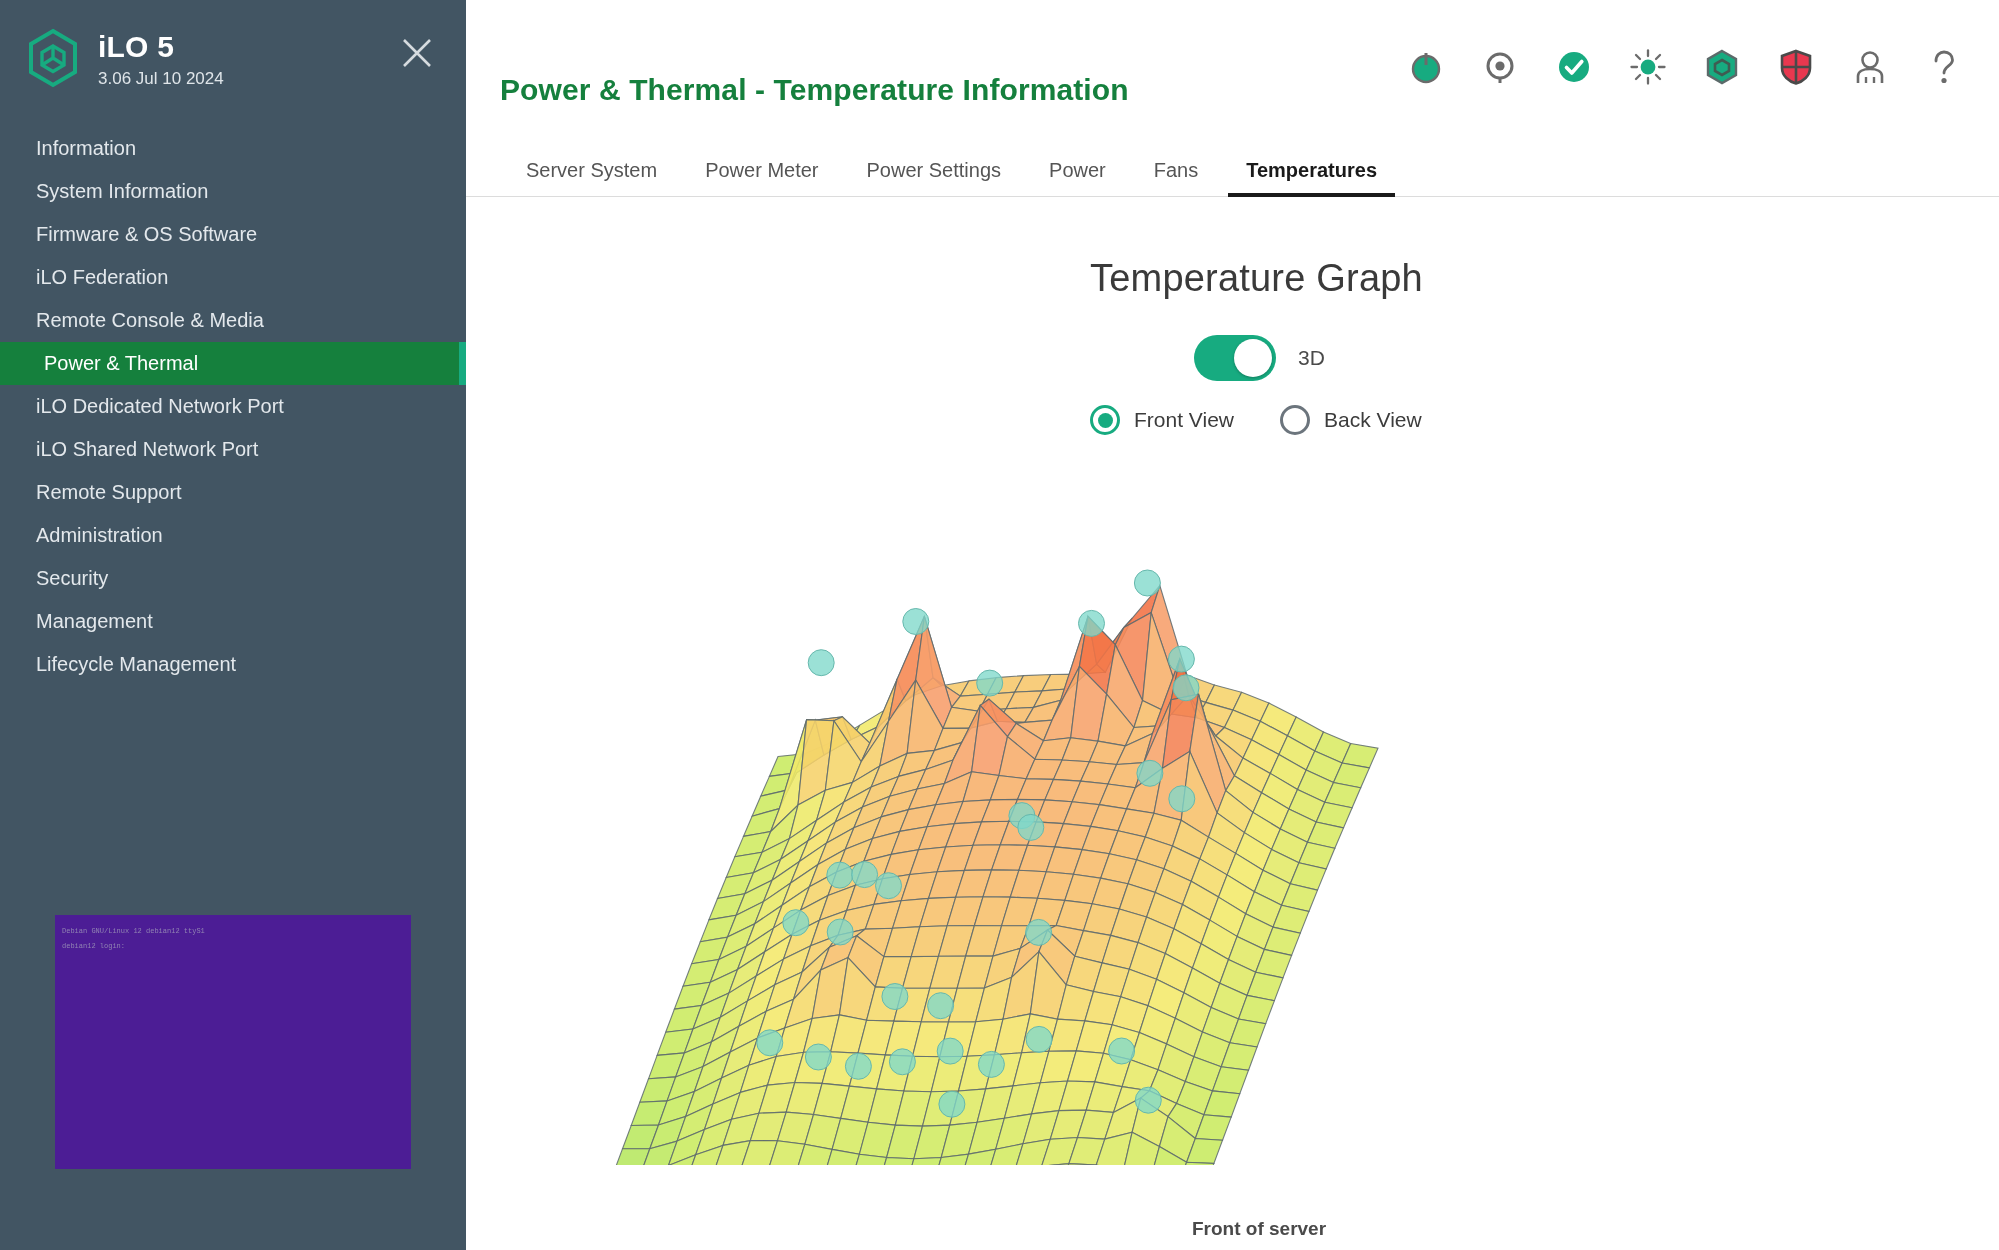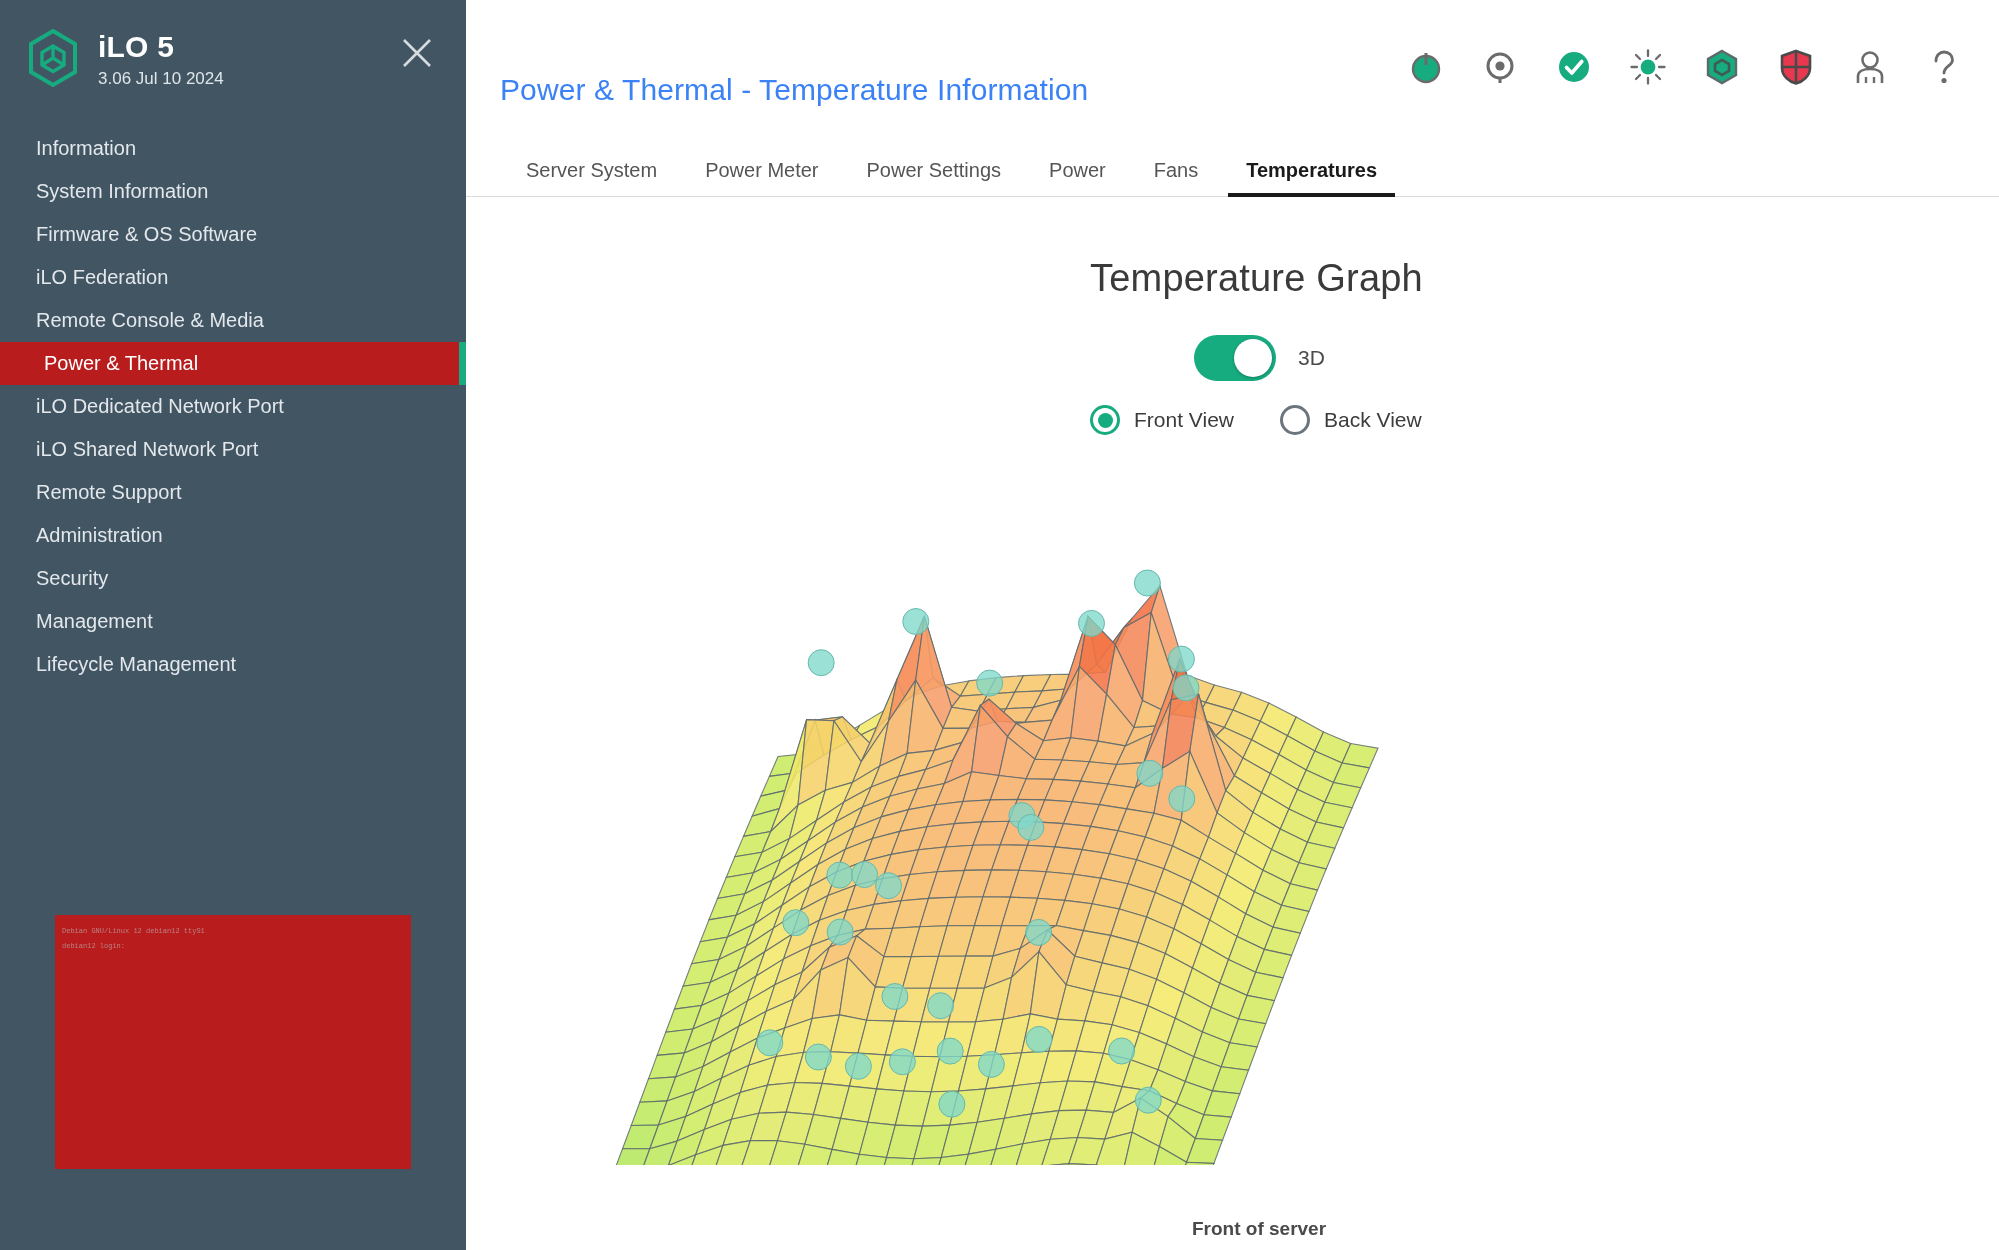--- a/index.html
+++ b/index.html
@@ -25,45 +25,45 @@
   .sb-close {
     position: absolute; right: 32px; top: 36px;
     width: 34px; height: 34px; cursor: pointer;
   }
   .sb-nav { margin-top: 36px; }
   .sb-item {
     height: 43px; display: flex; align-items: center;
     padding-left: 36px; color: #e3e8ec; font-size: 20px;
     cursor: pointer; position: relative;
   }
-  .sb-item.active { background: #b91c1c; color: #ffffff; padding-left: 44px; }
+  .sb-item.active { background: #15803d; color: #ffffff; padding-left: 44px; }
   .sb-item.active::after {
     content: ""; position: absolute; right: 0; top: 0;
     width: 7px; height: 100%; background: #17ab80;
   }
   .sb-console {
     position: absolute; left: 55px; top: 915px;
-    width: 356px; height: 254px; background: #b91c1c;
+    width: 356px; height: 254px; background: #4c1d95;
     overflow: hidden; cursor: pointer;
   }
   .sb-console-line {
     color: #b9bfc4; font-family: "Liberation Mono", "DejaVu Sans Mono", monospace;
     font-size: 7px; line-height: 15px; padding-left: 7px; opacity: .62;
     white-space: nowrap;
   }
   .sb-console-line:first-child { padding-top: 9px; }
 
   
   .main { flex: 1; height: 1250px; background: #ffffff; position: relative; }
   .topbar {
     height: 133px; display: flex; align-items: center;
     padding: 0 36px 0 18px; position: relative;
   }
   .page-title {
-    font-size: 30px; font-weight: normal; color: #3b82f6;
+    font-size: 30px; font-weight: bold; color: #15803d;
     letter-spacing: .1px; flex: 1; padding-left: 16px; margin-top: 47px;
   }
   .top-icons { display: flex; align-items: center; gap: 36px; padding-right: 12px; }
   .top-icon { width: 38px; height: 38px; cursor: pointer; display: block; }
 
   
   .tabs {
     display: flex; align-items: flex-end; gap: 0;
     padding-left: 36px; border-bottom: 1px solid #dcdcdc;
     height: 64px;

